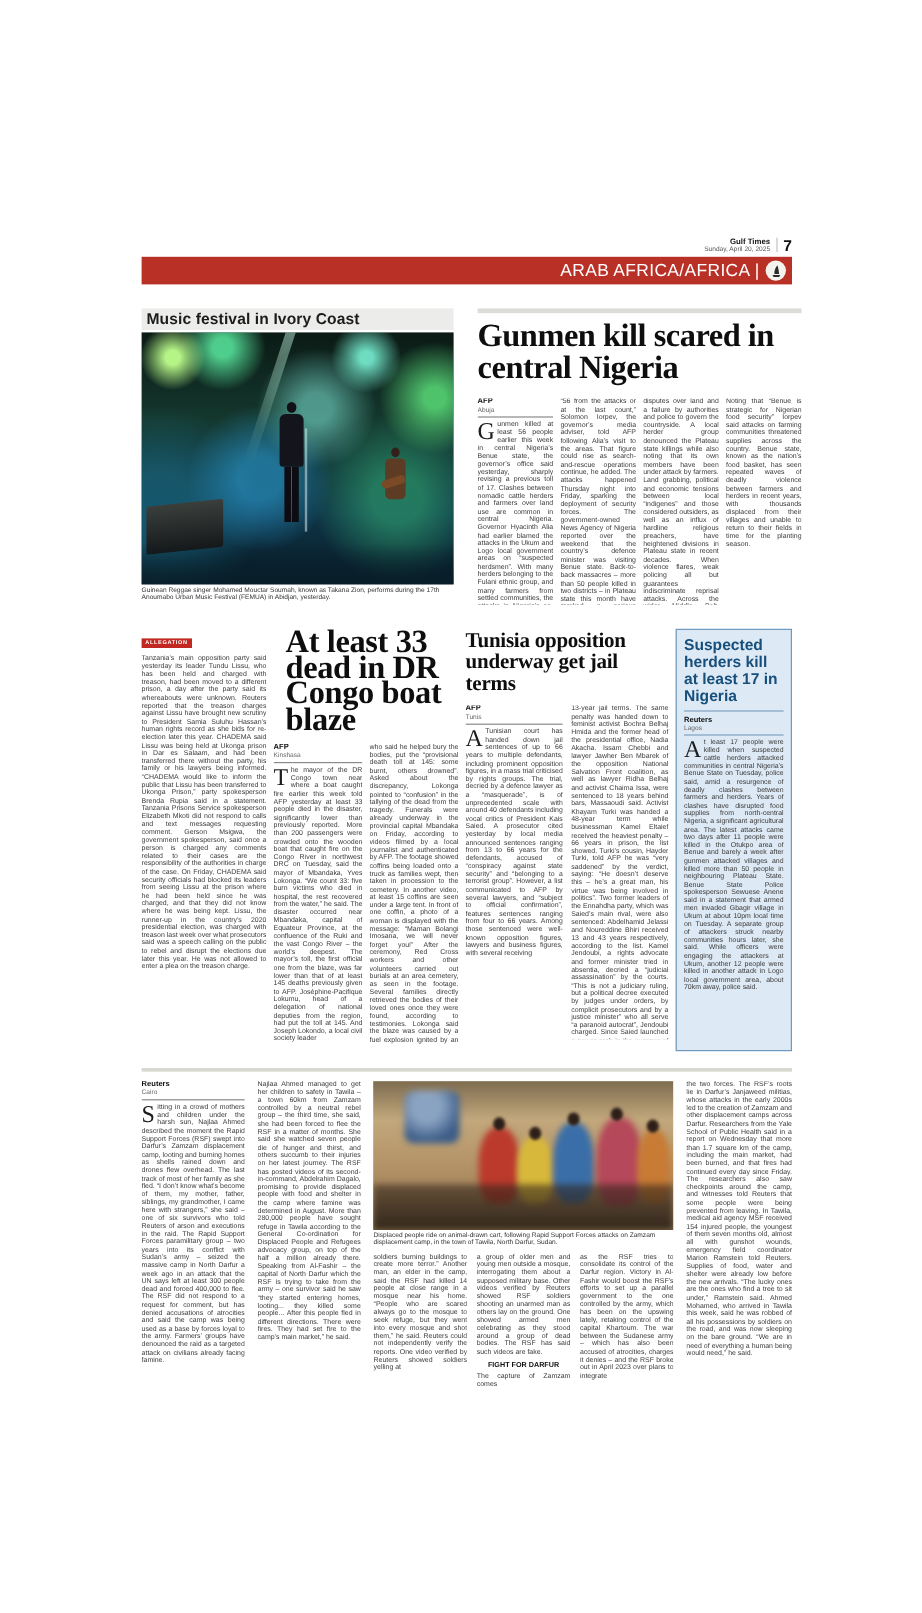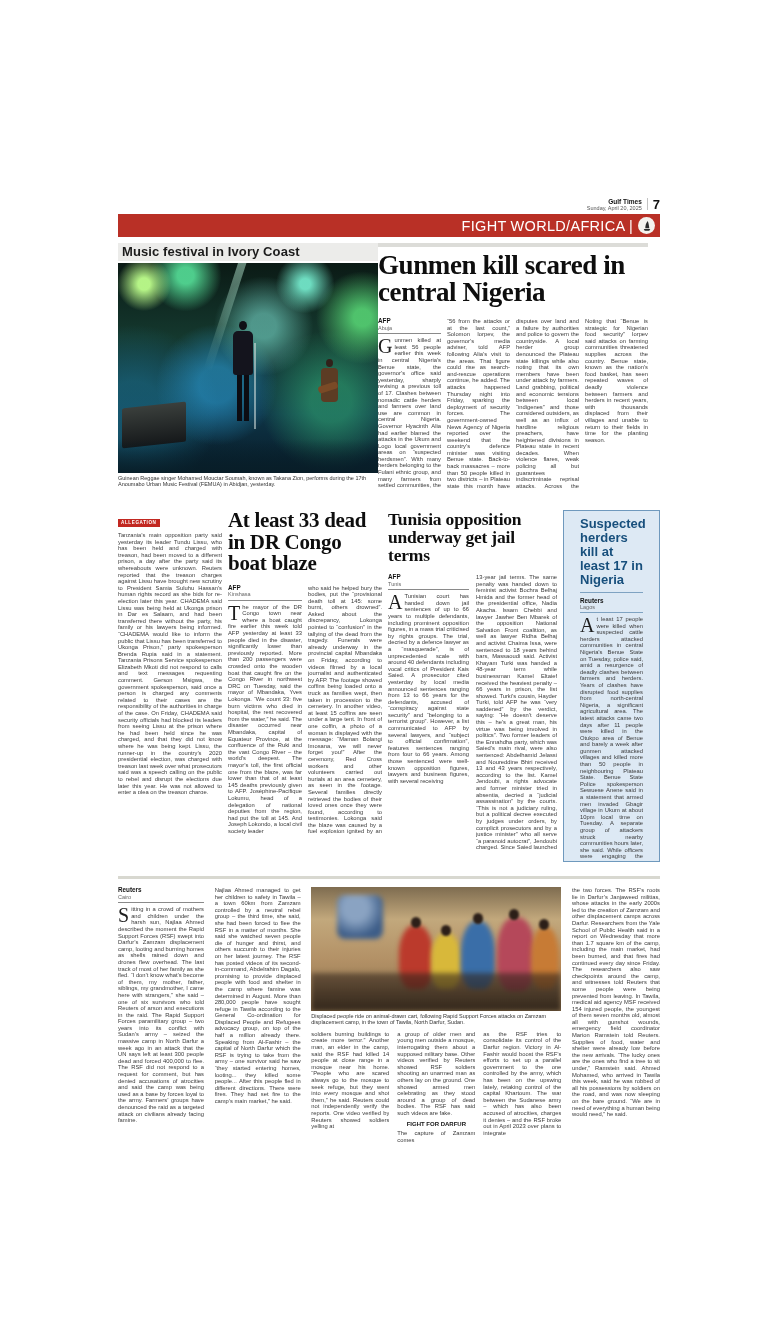--- a/index.html
+++ b/index.html
@@ -19,21 +19,21 @@
   .banner-text { font-size:14.5px; letter-spacing:.3px; }
   .banner-logo { width:17px; height:17px; border-radius:50%; background:#f4f2ee; display:flex; align-items:center; justify-content:center; flex:0 0 auto; }
   .body-txt { font-size:5.8px; line-height:6.6px; color:#3a3a3a; text-align:justify; overflow:hidden; }
   .byline { border-bottom:.5px solid #8a8a8a; padding-bottom:2px; margin-bottom:3px; }
   .agency { font-size:6.3px; font-weight:bold; color:#111; display:block; }
   .city { font-size:5.5px; color:#666; display:block; }
   .dropcap { float:left; font-family:"Liberation Serif", serif; font-size:20px; line-height:17px; padding:1px 2px 0 0; color:#1d1d1d; }
   .caption { font-size:5.5px; line-height:6.4px; color:#333; margin-top:2px; text-align:left; }
 
   
-  .toprow { display:flex; gap:0; margin-top:6px; }
+  .toprow { display:flex; gap:20px; margin-top:20px; }
   .music { width:260px; }
   .music-title { background:#ececea; font-size:13px; font-weight:bold; color:#1c1c1c; padding:1px 4px 2px; letter-spacing:.1px; }
   .photo1 { position:relative; width:260px; height:210px; margin-top:2px; overflow:hidden;
     background:
       radial-gradient(circle at 10% 10%, rgba(190,255,140,.95) 0 2%, transparent 9%),
       radial-gradient(circle at 26% 6%, rgba(90,235,160,.85) 0 3%, transparent 13%),
       radial-gradient(circle at 72% 10%, rgba(120,240,210,.9) 0 2%, transparent 11%),
       radial-gradient(circle at 94% 26%, rgba(90,220,120,.85) 0 3%, transparent 16%),
       radial-gradient(circle at 56% 30%, rgba(140,250,235,.5) 0 6%, transparent 24%),
       radial-gradient(circle at 38% 58%, rgba(45,165,225,.55) 0 9%, transparent 30%),
@@ -61,30 +61,30 @@
   .cols4 .col { width:63px; height:172px; }
 
   
   .midrow { display:flex; gap:6px; margin-top:20px; align-items:flex-start; }
   .tanzania { width:104px; }
   .kicker { display:inline-block; background:#c22821; color:#fff; font-size:4.6px; font-weight:bold; letter-spacing:.6px; padding:1.5px 3px; text-transform:uppercase; }
   .tz-head { font-size:10.5px; line-height:11.5px; font-weight:bold; color:#131313; margin:4px 0 0; padding-bottom:6px; border-bottom:.5px solid #9a9a9a; }
   .tz-body { margin-top:4px; height:262px; }
 
   .drc { width:154px; }
-  .headline-l { font-family:"Liberation Serif", serif; font-weight:bold; font-size:21px; line-height:21.5px; letter-spacing:-.3px; color:#0e0e0e; }
+  .headline-l { font-family:"Liberation Serif", serif; font-weight:bold; font-size:27px; line-height:21.5px; letter-spacing:-.3px; color:#0e0e0e;margin-left:10px; }
   .cols2 { display:flex; gap:6px; margin-top:10px; }
   .drc .col { width:74px; height:250px; }
 
   .tunisia { width:169px; }
   .headline-m { font-family:"Liberation Serif", serif; font-weight:bold; font-size:17.5px; line-height:18px; letter-spacing:-.2px; color:#0e0e0e; }
   .tunisia .cols2 { gap:7px; }
   .tunisia .col { width:81px; height:278px; }
 
-  .bluebox { width:97px; background:#dde9f4; border:1px solid #6f99bd; padding:6px 16px 5px; height:352px; overflow:hidden; }
+  .bluebox { width:97px; background:#dde9f4; border:1px solid #6f99bd; padding:6px 6px 5px; height:352px; overflow:hidden; }
   .bb-head { font-size:13px; line-height:14px; font-weight:bold; color:#174f7c; padding-bottom:5px; border-bottom:.5px solid #7fa3c2; }
   .bb-byline { margin:4px 0 3px; border-bottom:.5px solid #7fa3c2; padding-bottom:2px; }
   .bb-body { height:248px; }
 
   
   .bottomsep { height:3px; background:#d8d8d0; margin-top:14px; }
   .zz-head { font-family:"Liberation Serif", serif; font-weight:bold; font-size:21px; line-height:22px; letter-spacing:-.2px; color:#0e0e0e; margin-top:7px; }
   .zz-row { display:flex; justify-content:space-between; margin-top:8px; }
   .zz-col { width:86px; height:316px; }
   .zz-col.narrowed { width:88px; }
@@ -112,21 +112,21 @@
   <div class="masthead">
     <div class="mh-text">
       <div class="mh-paper">Gulf Times</div>
       <div class="mh-date">Sunday, April 20, 2025</div>
     </div>
     <div class="mh-sep"></div>
     <div class="mh-page">7</div>
   </div>
 
   <div class="banner">
-    <span class="banner-text">FIGHT WORLD/AFRICA |</span>
+    <span class="banner-text">ARAB AFRICA/AFRICA |</span>
     <span class="banner-logo">
       <svg width="12" height="12" viewBox="0 0 10 10">
         <path d="M5.6 0.8 C4.1 2.8 3.5 4.8 3.6 6.9 L6.9 6.9 C6.6 4.4 6.3 2.4 5.6 0.8 Z" fill="#2a2a2a"></path>
         <path d="M2.3 7.6 L7.7 7.6 L6.9 9 L3.1 9 Z" fill="#2a2a2a"></path>
       </svg>
     </span>
   </div>
 
   <div class="toprow">
 

